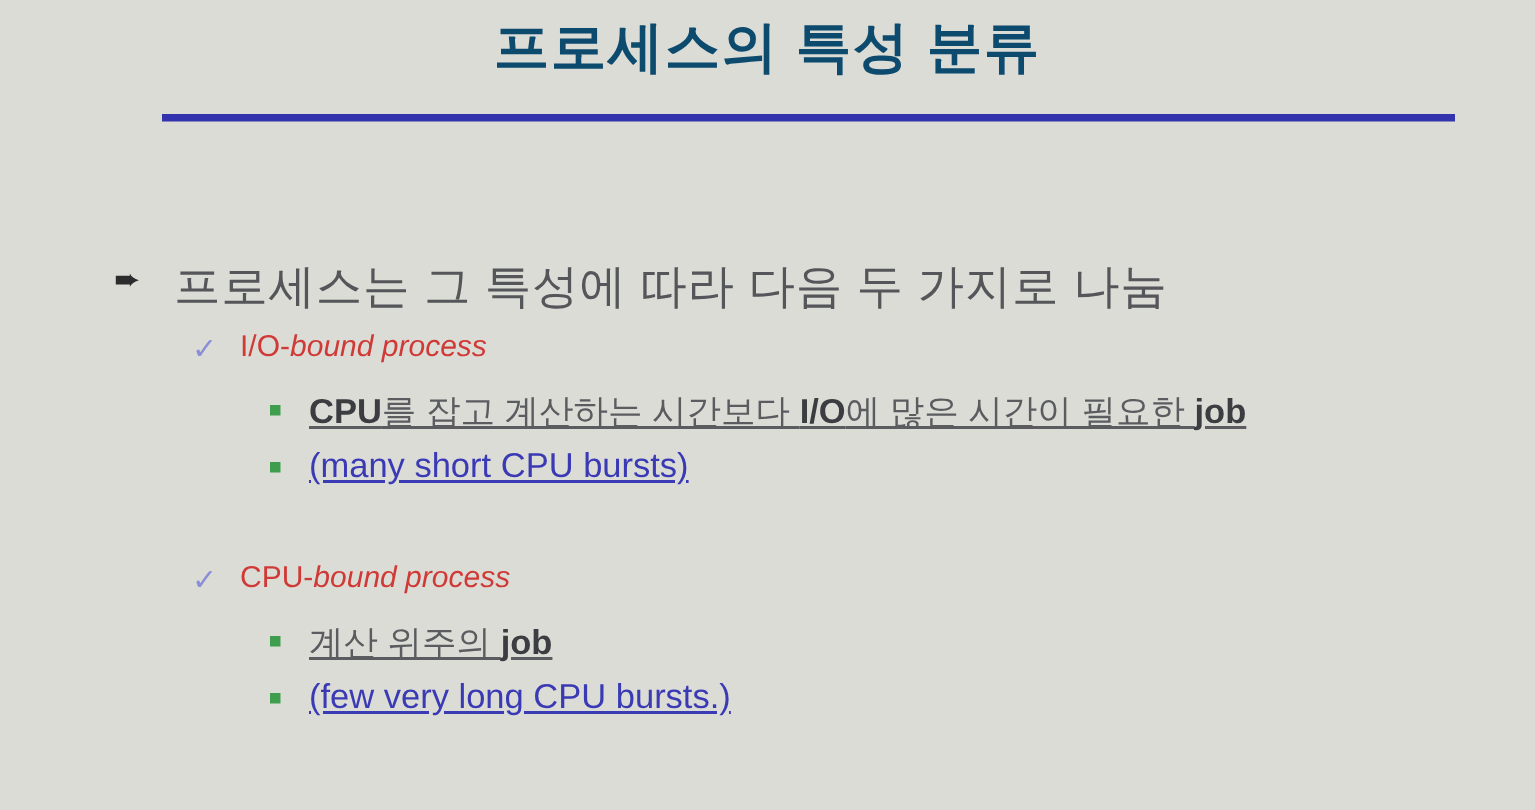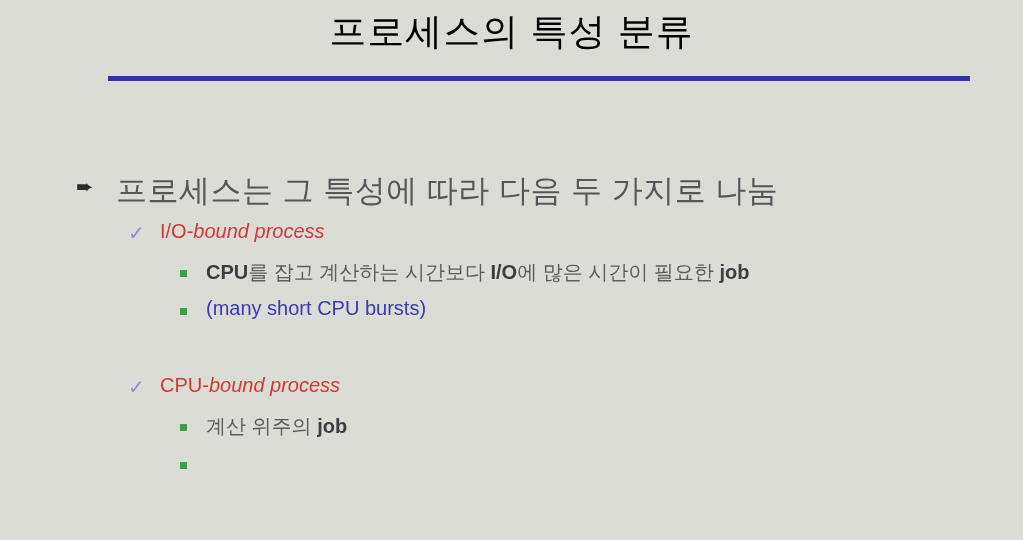--- a/index.html
+++ b/index.html
@@ -21,22 +21,22 @@
   #title-block {
     position: absolute;
     left: 0;
     top: 12px;
     width: 1023px;
     text-align: center;
   }
   #slide-title {
     display: inline-block;
     font-size: 37px;
-    font-weight: normal;
-    color: #000000;
+    font-weight: bold;
+    color: #0c4a6e;
     letter-spacing: 1px;
     line-height: 1.1;
     white-space: nowrap;
   }
   #title-rule {
     position: absolute;
     left: 108px;
     top: 76px;
     width: 862px;
     height: 5px;
@@ -103,23 +103,24 @@
   }
   .lvl3 .bullet-sq {
     position: absolute;
     left: 180px;
     top: 11px;
     width: 7px;
     height: 7px;
     background: #3f9e4d;
   }
   .lvl3 .txt {
-    font-size: 20px;
+    font-size: 23px;
     color: #5b5c60;
     white-space: nowrap;
+    text-decoration: underline;
   }
   .lvl3 .txt.blue {
     color: #3a3ab5;
   }
   .lvl3 .txt .en {
     color: #3c3d41;
     font-weight: bold;
   }
 
   .gap {
@@ -166,16 +167,17 @@
       <span class="txt"><span>CPU-</span><span class="ital">bound process</span></span>
     </div>
 
     <div class="lvl3">
       <span class="bullet-sq"></span>
       <span class="txt"><span>계산 위주의 </span><span class="en">job</span></span>
     </div>
 
     <div class="lvl3">
       <span class="bullet-sq"></span>
+      <span class="txt blue">(few very long CPU bursts.)</span>
     </div>
 
   </div>
 </div>
 
 </body></html>

